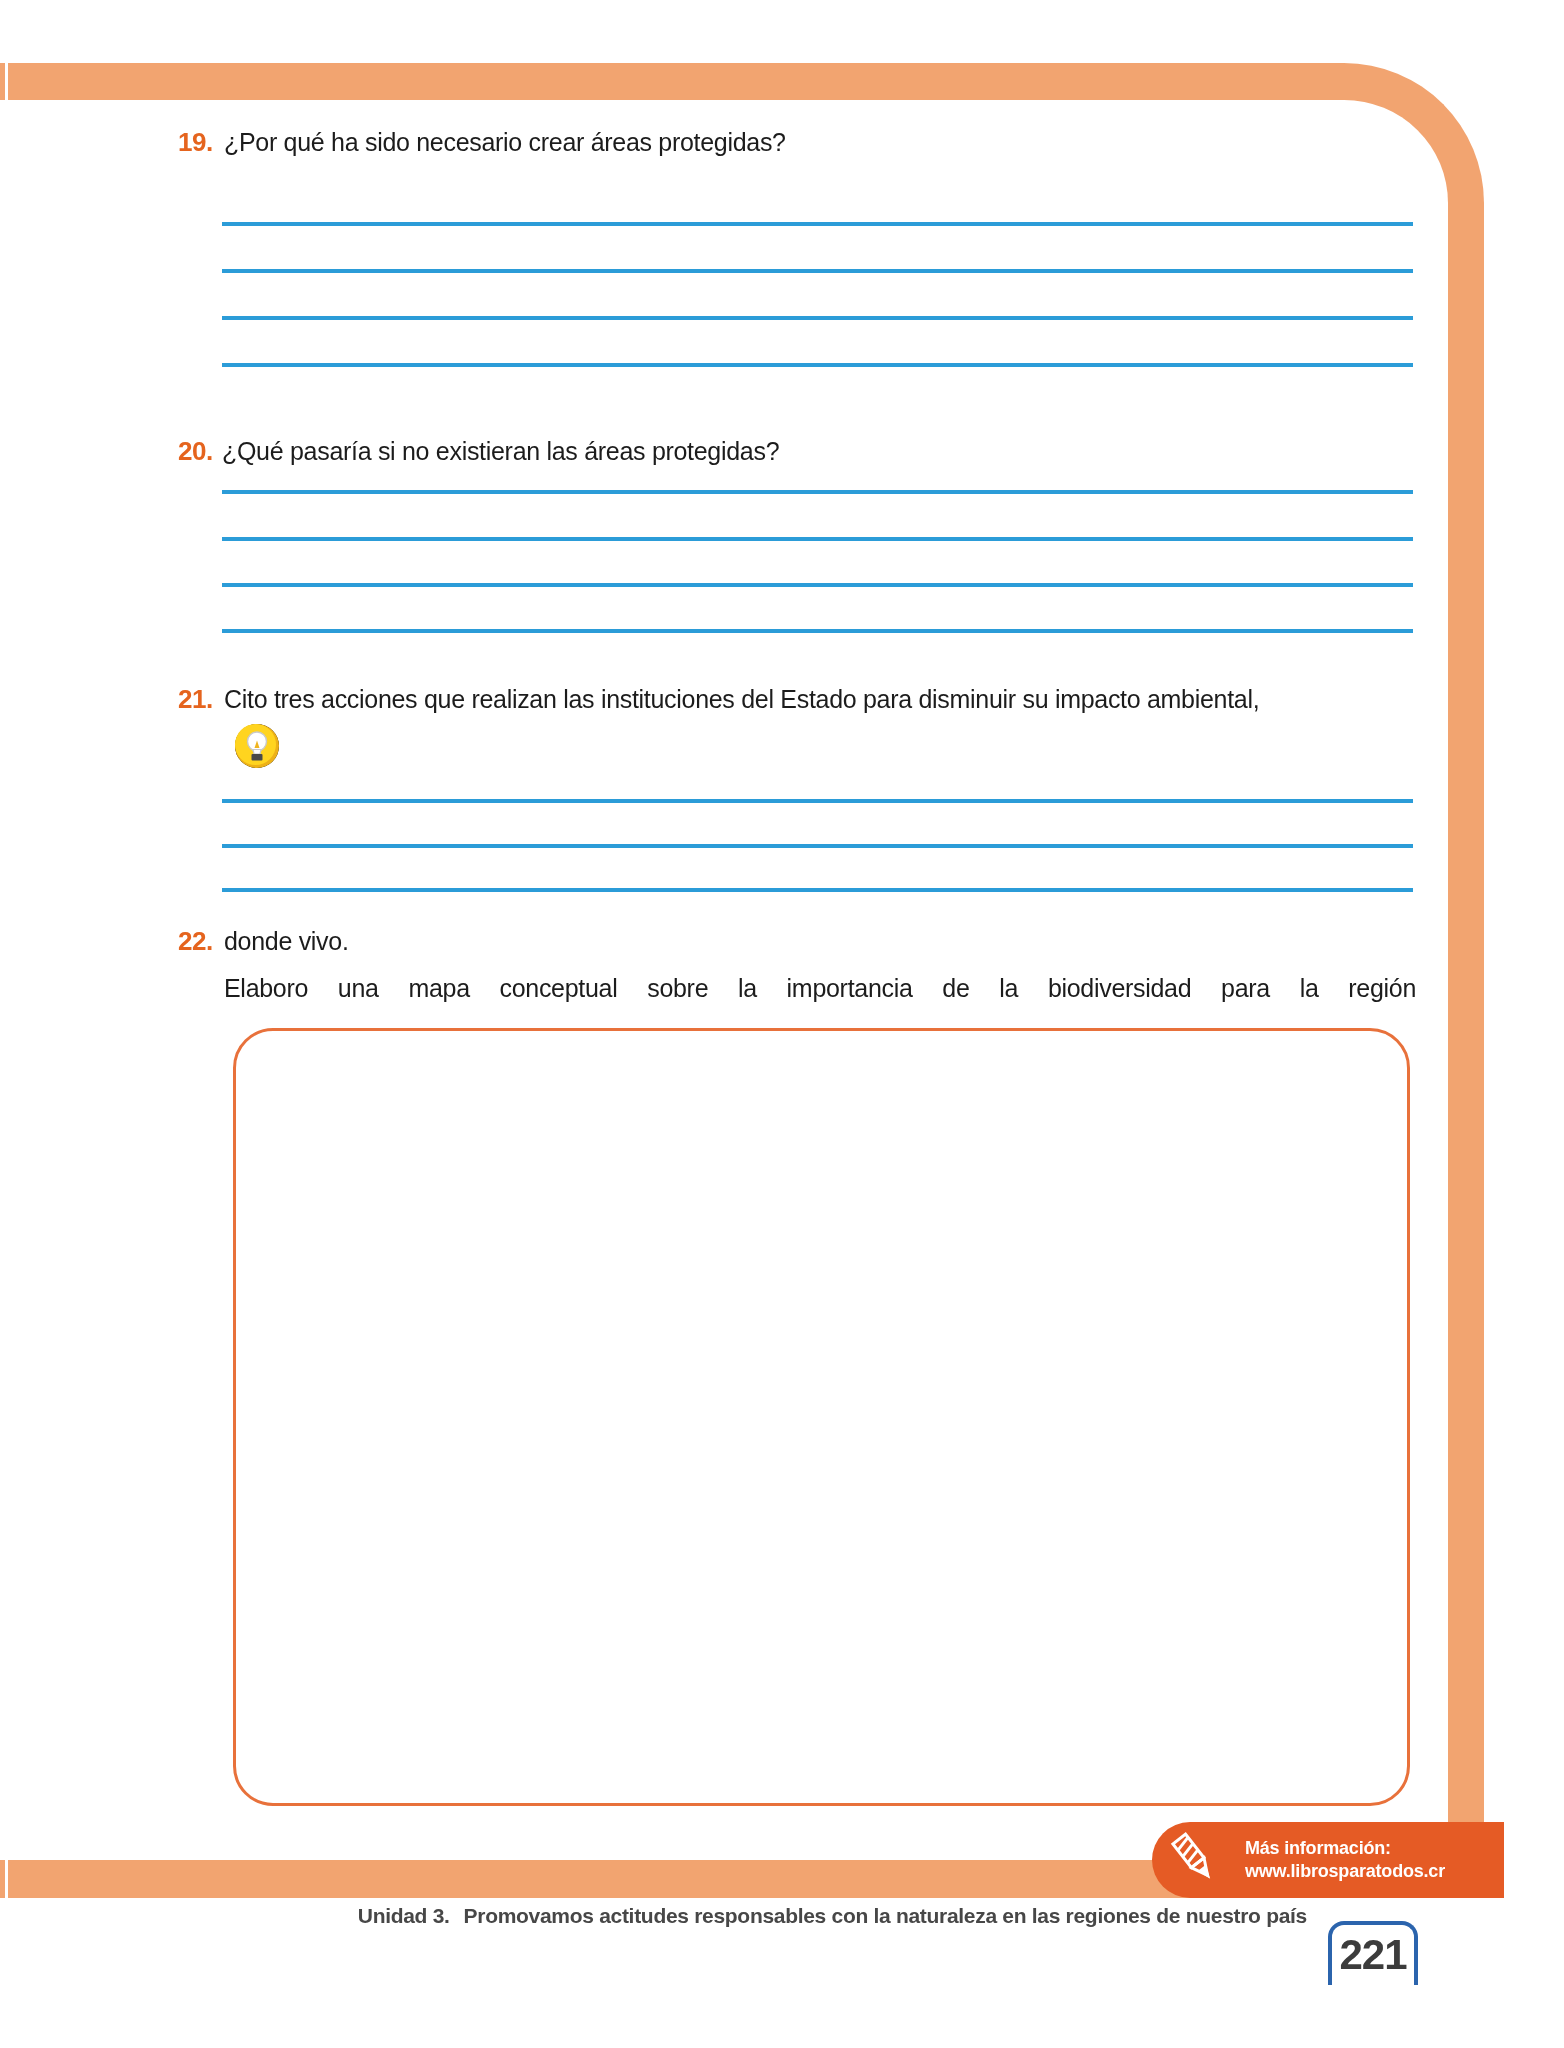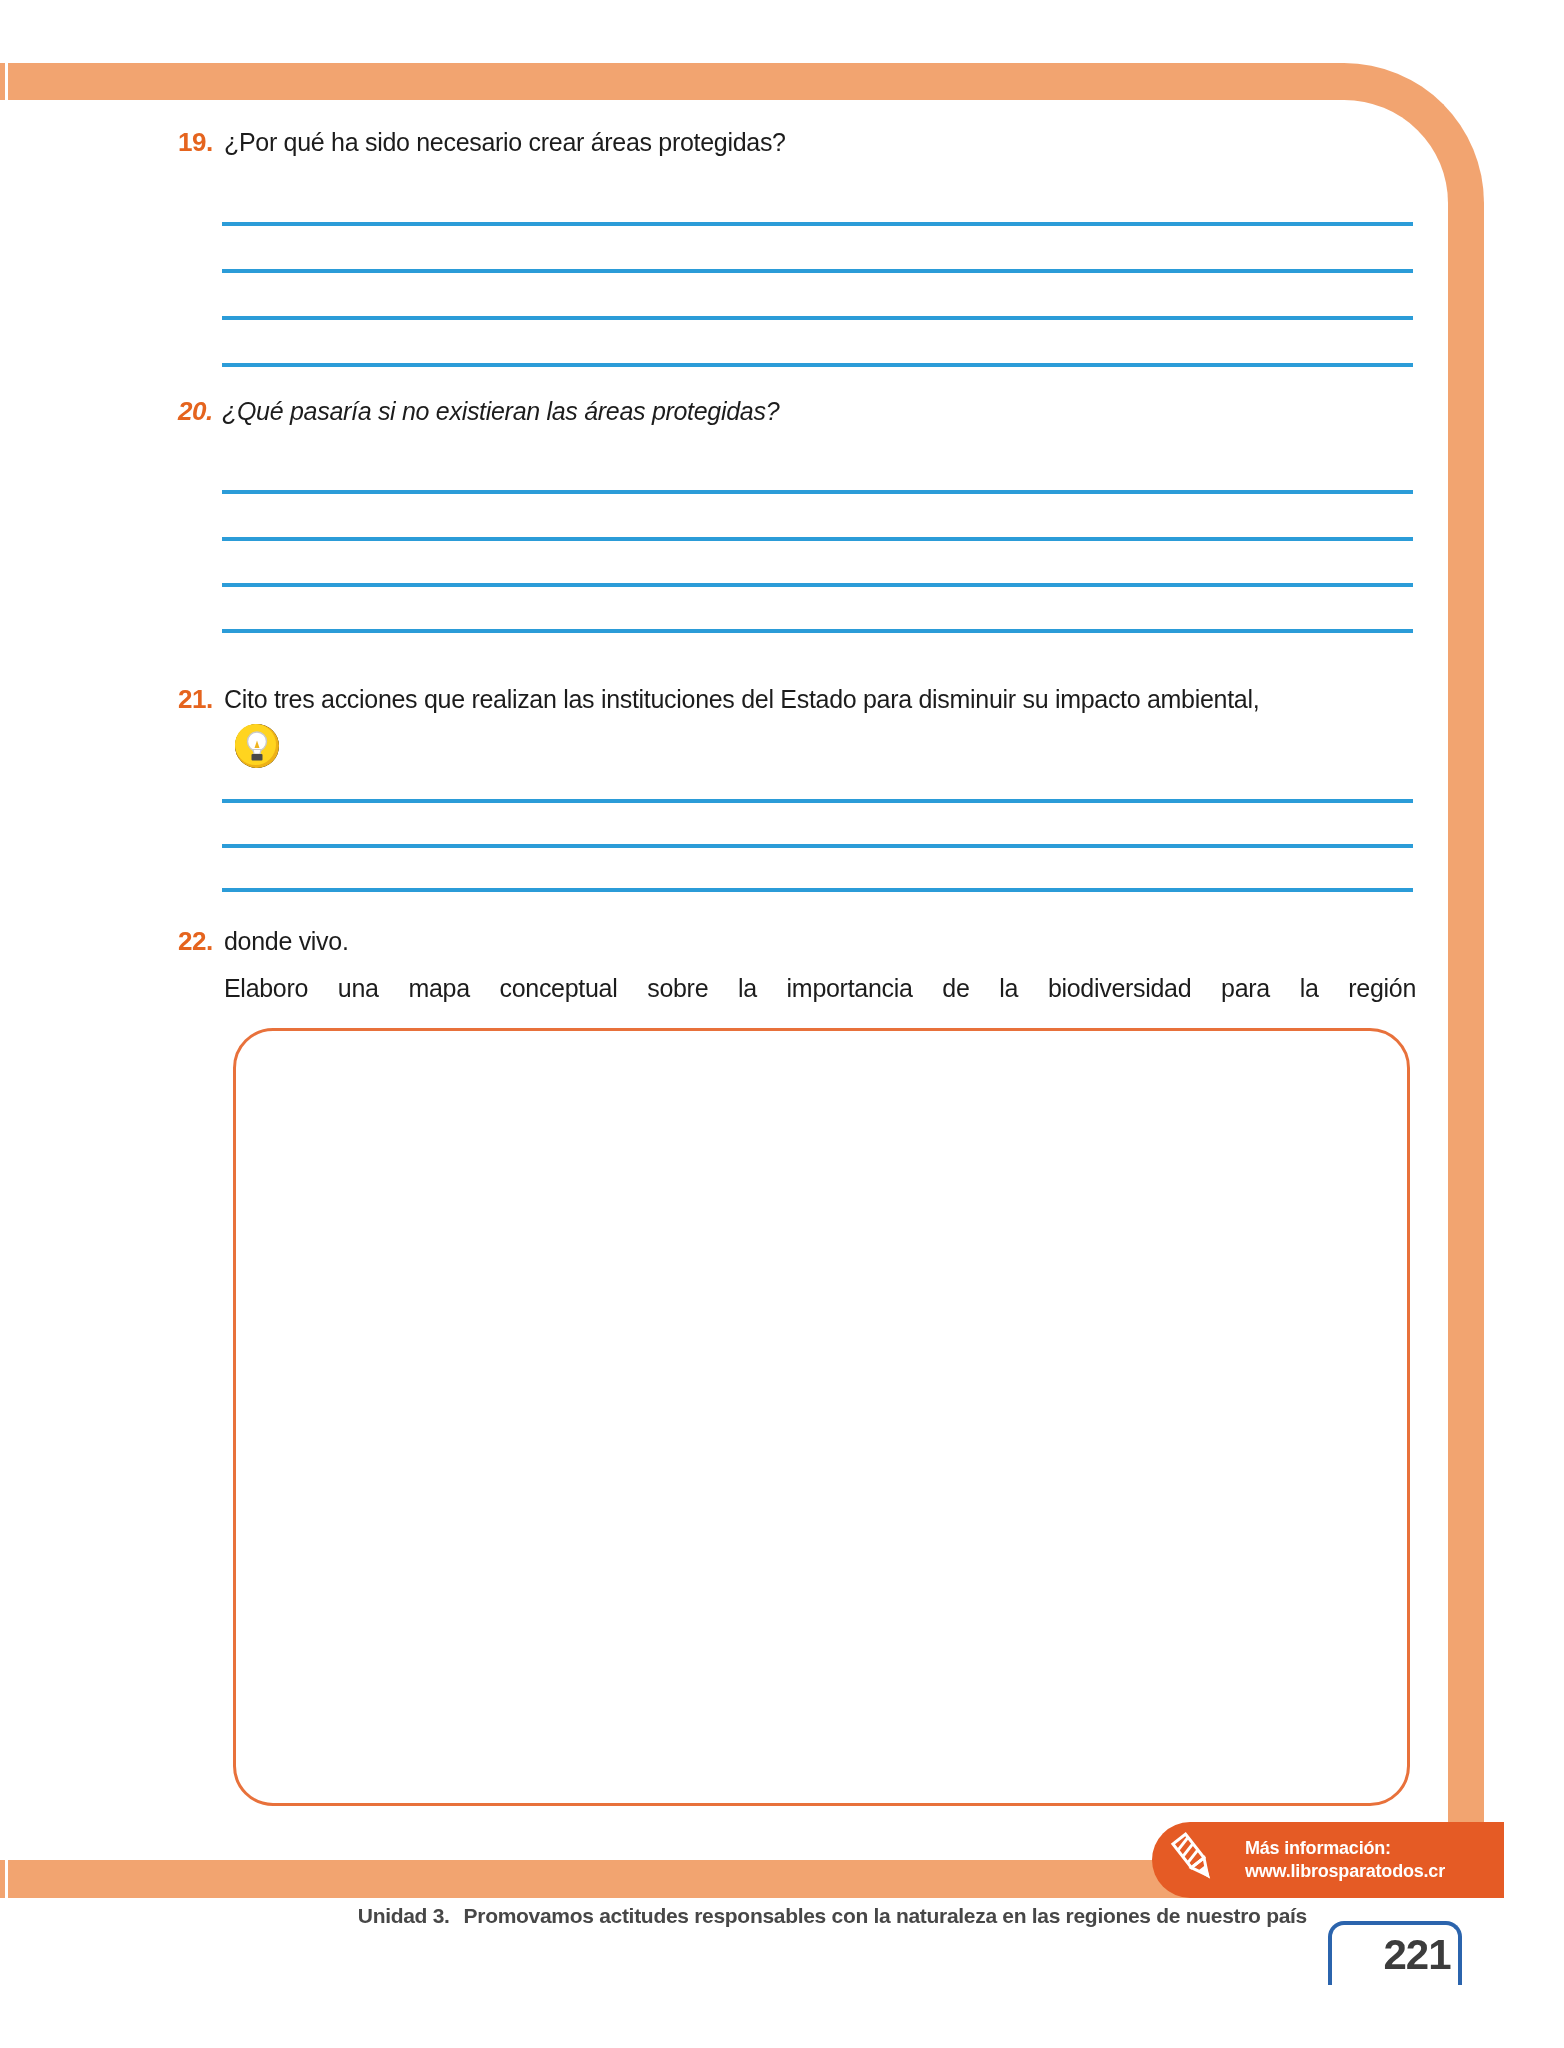--- a/index.html
+++ b/index.html
@@ -39,21 +39,21 @@
     color:var(--number-orange);font-weight:bold;font-size:26px;line-height:47px;
     width:46px;flex:0 0 46px;letter-spacing:-0.5px;
   }
   .q-num.tight{width:44px;flex-basis:44px;}
   .q-text{
     color:var(--ink);font-size:25px;line-height:47px;width:1192px;letter-spacing:-0.3px;
   }
   .q-line{display:block;}
   .q-line.justified{text-align:justify;text-align-last:justify;}
   .q19{top:119px;justify-content:center;}
-  .q20{top:388px;font-style:italic;}
+  .q20{top:428px;}
   .q21{top:676px;}
   .q22{top:918px;}
 
   .ans-line{
     position:absolute;left:222px;width:1191px;height:0;
     border-top:4px solid var(--line-blue);
   }
 
   
   .bulb{display:inline-block;vertical-align:-13px;margin-left:10px;}
@@ -77,21 +77,21 @@
   .footer-caption{
     position:absolute;right:257px;top:1904px;width:1000px;text-align:right;
     color:var(--footer-ink);font-weight:bold;font-size:21px;letter-spacing:-0.3px;white-space:nowrap;
   }
   .footer-caption .unit{margin-right:14px;}
   .page-number-box{
     position:absolute;left:1328px;top:1921px;width:82px;height:60px;
     border:4px solid var(--pagebox-blue);border-bottom:none;
     border-radius:16px 16px 0 0;
     display:flex;align-items:center;justify-content:center;
-    color:#3C3C3C;font-size:42px;font-weight:bold;letter-spacing:-1px;padding-left:44px;
+    color:#3C3C3C;font-size:42px;font-weight:bold;letter-spacing:-1px;
   }
 </style>
 </head>
 <body>
 
 <div class="page">
 
   <div class="frame-hook"></div>
   <div class="edge-notch top"></div>
   <div class="bottom-bar"></div>

